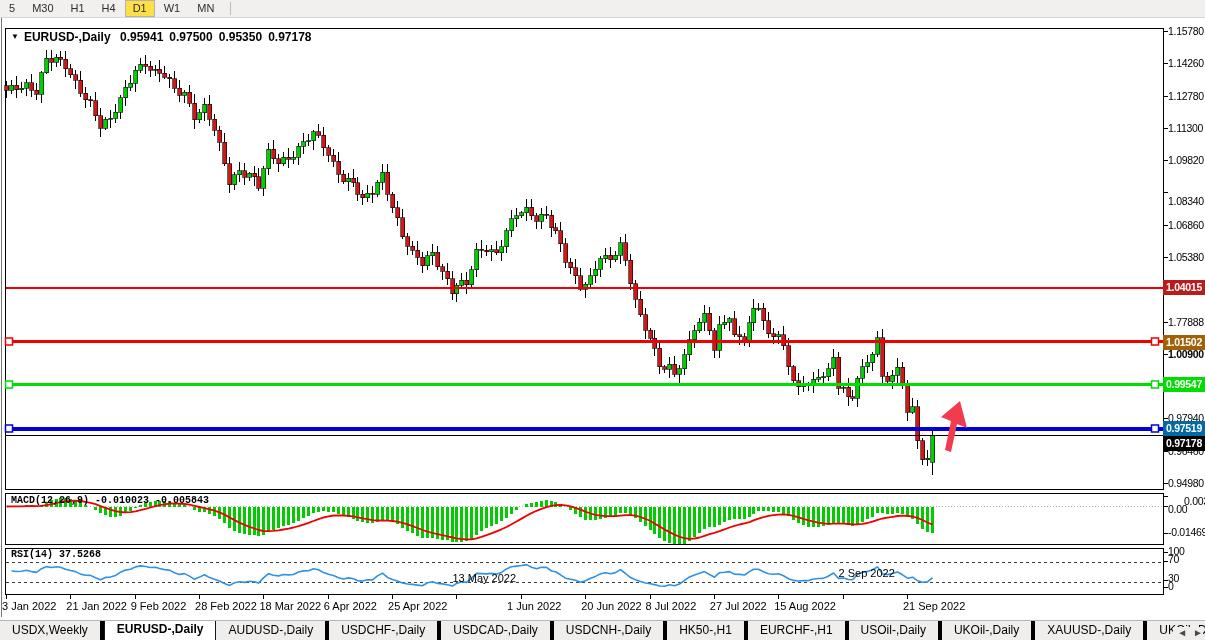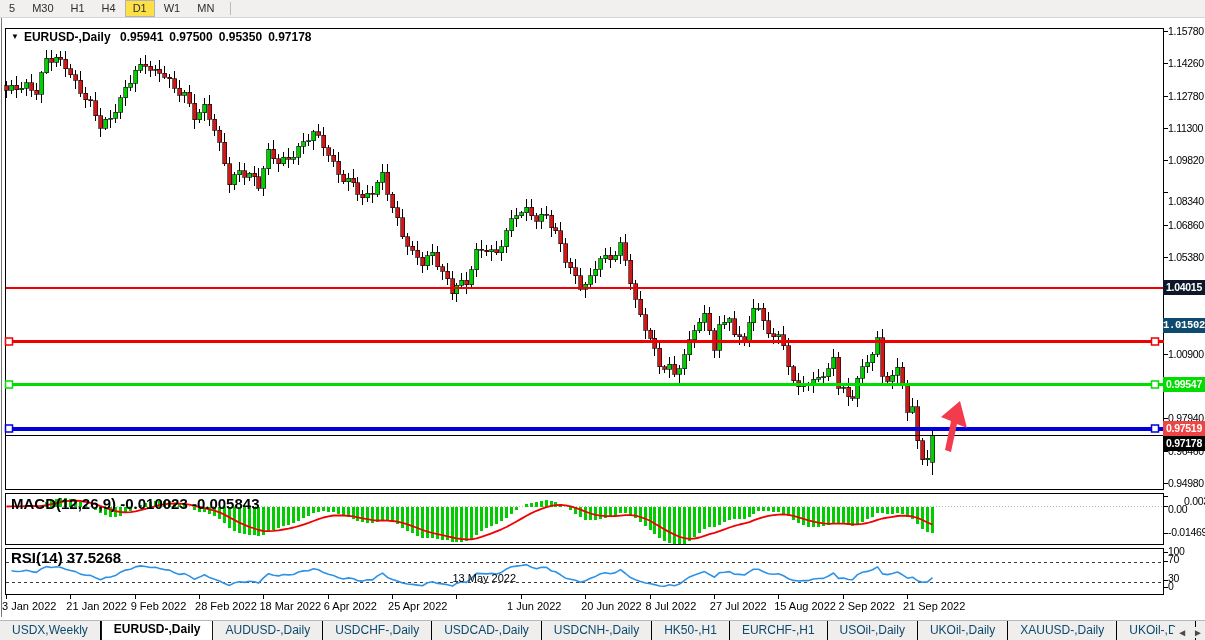--- a/index.html
+++ b/index.html
@@ -11,30 +11,30 @@
   .tf-btn{font-size:11px;color:#2e2e2e;padding:0 7px;height:15px;line-height:15px;
           border:1px solid transparent;margin-right:1px;cursor:default;}
   .tf-btn.active{background:#fde047;border-color:#b5b3af;}
   .tf-sep{width:1px;height:13px;background:#bdbbb7;margin:0 7px;}
   
   #chart{position:absolute;left:0;top:0;}
   
   .ohlc{position:absolute;left:11px;top:30px;font-size:12px;font-weight:700;color:#000;white-space:nowrap;}
   .ohlc .caret{font-size:8px;vertical-align:2px;margin-right:5px;}
   .ohlc span{margin-right:6px;}
-  .ind-label{position:absolute;font-size:15px;font-weight:600;color:#000;white-space:nowrap;}
+  .ind-label{position:absolute;font-size:10px;font-weight:600;color:#000;white-space:nowrap;font-family:Liberation Mono, monospace;}
   .ind-label b{font-weight:600;}
   .axis-lbl{position:absolute;font-size:10.5px;color:#000;white-space:nowrap;letter-spacing:-0.3px;line-height:12px;}
   .date-lbl{position:absolute;font-size:11px;color:#000;white-space:nowrap;line-height:13px;}
   .price-tag{position:absolute;left:1163px;width:42px;height:15px;line-height:15px;color:#fff;
              font-size:10.5px;font-weight:700;text-align:center;letter-spacing:-0.3px;}
   
   .tab-bar{position:absolute;left:0;bottom:0;width:100%;height:20px;background:#efeeec;
            border-top:1px solid #b9b7b3;box-sizing:border-box;display:flex;align-items:flex-end;overflow:hidden;}
-  .tab{font-size:12px;color:#0c4a6e;padding:2px 12px 3px;border-right:1px solid #000000;
+  .tab{font-size:12px;color:#000000;padding:2px 12px 3px;border-right:4px solid #000000;
        white-space:nowrap;cursor:default;flex:0 0 auto;}
   .tab.active{background:#fff;border:1px solid #161616;border-bottom:none;font-weight:700;color:#000;
               padding:3px 12px 4px;margin-top:-2px;}
   .tab-scrolls{position:absolute;right:2px;bottom:2px;display:flex;gap:6px;background:#efeeec;padding-left:4px;}
   .tab-scroll{font-size:10px;color:#4a4a4a;cursor:default;}
 </style>
 </head>
 <body>
 
 <div class="screen">
@@ -693,21 +693,21 @@
       <div class="axis-lbl" style="left: 1168px; top: 25px;">1.15780</div>
       <div class="axis-lbl" style="left: 1168px; top: 57.285px;">1.14260</div>
       <div class="axis-lbl" style="left: 1168px; top: 89.57px;">1.12780</div>
       <div class="axis-lbl" style="left: 1168px; top: 121.855px;">1.11300</div>
       <div class="axis-lbl" style="left: 1168px; top: 154.14px;">1.09820</div>
       <div class="axis-lbl" style="left: 1168px; top: 186.425px; margin-top: 9px;">1.08340</div>
       <div class="axis-lbl" style="left: 1168px; top: 218.71px;">1.06860</div>
       <div class="axis-lbl" style="left: 1168px; top: 250.995px;">1.05380</div>
       <div class="axis-lbl" style="left: 1168px; top: 283.28px;">1.03900</div>
       <div class="axis-lbl" style="left: 1168px; top: 315.565px;">1.77888</div>
-      <div class="axis-lbl" style="left: 1168px; top: 347.85px;">1.00900</div>
+      <div class="axis-lbl" style="left: 1168px; top: 347.85px; font-weight: bold;">1.00900</div>
       <div class="axis-lbl" style="left: 1168px; top: 380.135px;">0.99420</div>
       <div class="axis-lbl" style="left: 1168px; top: 412.42px;">0.97940</div>
       <div class="axis-lbl" style="left: 1168px; top: 444.705px;">0.96460</div>
       <div class="axis-lbl" style="left: 1168px; top: 476.99px;">0.94980</div>
     </div>
   <div id="macd-axis">
       <div class="axis-lbl" style="left: 1168px; top: 495px; padding-left: 16px;">0.00399</div>
       <div class="axis-lbl" style="left: 1168px; top: 503px;">0.00</div>
       <div class="axis-lbl" style="left: 1168px; top: 526px;">-0.01469</div>
     </div>
@@ -724,28 +724,28 @@
       <div class="date-lbl" style="left: 195.05px; top: 600px;">28 Feb 2022</div>
       <div class="date-lbl" style="left: 259.4px; top: 600px;">18 Mar 2022</div>
       <div class="date-lbl" style="left: 323.75px; top: 600px;">6 Apr 2022</div>
       <div class="date-lbl" style="left: 388.1px; top: 600px;">25 Apr 2022</div>
       <div class="date-lbl" style="left: 452.45px; top: 572px;">13 May 2022</div>
       <div class="date-lbl" style="left: 507px; top: 600px;">1 Jun 2022</div>
       <div class="date-lbl" style="left: 581.15px; top: 600px; text-align: right;">20 Jun 2022</div>
       <div class="date-lbl" style="left: 645.5px; top: 600px;">8 Jul 2022</div>
       <div class="date-lbl" style="left: 709.85px; top: 600px;">27 Jul 2022</div>
       <div class="date-lbl" style="left: 774.2px; top: 600px; text-align: center;">15 Aug 2022</div>
-      <div class="date-lbl" style="left: 838.55px; top: 600px;">2 Sep 2022</div>
+      <div class="date-lbl" style="left: 838.55px; top: 567px;">2 Sep 2022</div>
       <div class="date-lbl" style="left: 902.9px; top: 600px;">21 Sep 2022</div>
     </div>
   <div id="price-tags">
-      <div class="price-tag" style="top: 279.653px; background: #0f172a;">1.04015</div>
-      <div class="price-tag" style="top: 318px; background: #0c4a6e; font-family: Liberation Mono, monospace;">1.01502</div>
+      <div class="price-tag" style="top: 279.653px; background: #b91c1c;">1.04015</div>
+      <div class="price-tag" style="top: 335px; background: #a16207;">1.01502</div>
       <div class="price-tag" style="top: 376.743px; background: rgb(0, 221, 0);">0.99547</div>
-      <div class="price-tag" style="top: 420.812px; background: #ef4444;">0.97519</div>
+      <div class="price-tag" style="top: 420.812px; background: #0369a1;">0.97519</div>
       <div class="price-tag" style="top: 435.721px; background: rgb(0, 0, 0);">0.97178</div>
     </div>
 
   <div class="tab-bar" id="tab-bar">
       <div class="tab">USDX,Weekly</div>
       <div class="tab active">EURUSD-,Daily</div>
       <div class="tab">AUDUSD-,Daily</div>
       <div class="tab">USDCHF-,Daily</div>
       <div class="tab">USDCAD-,Daily</div>
       <div class="tab">USDCNH-,Daily</div>

